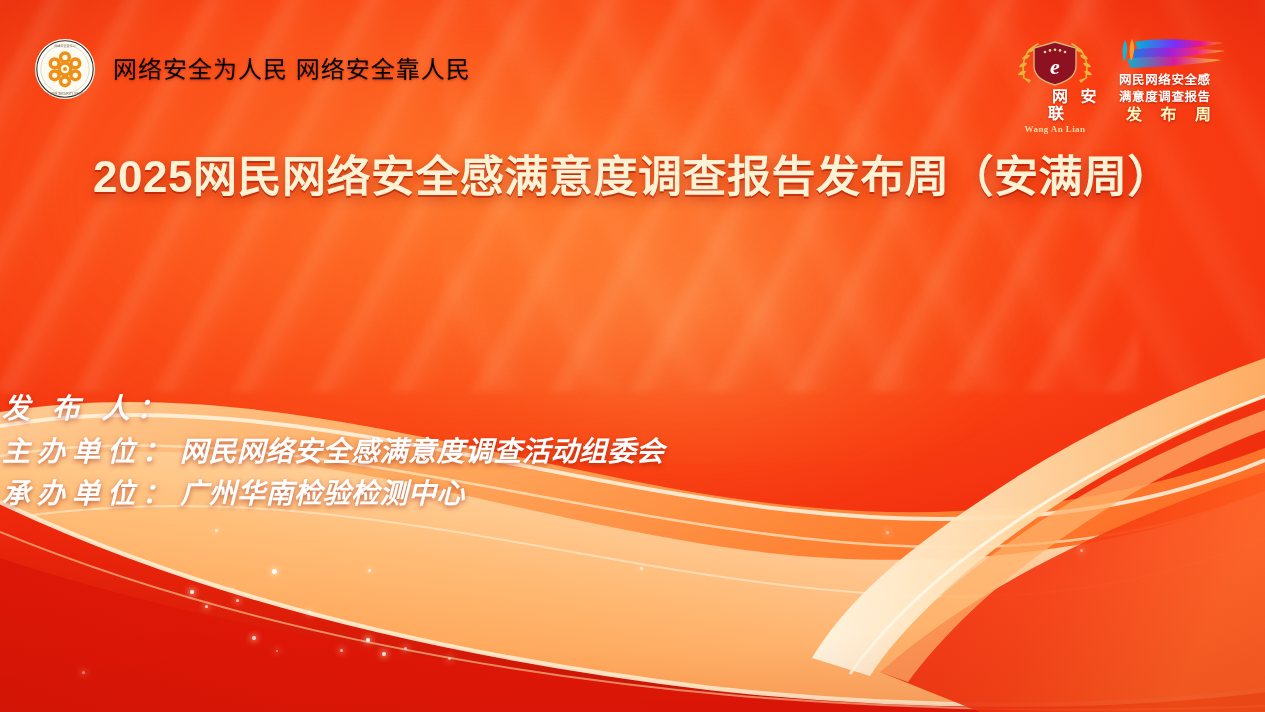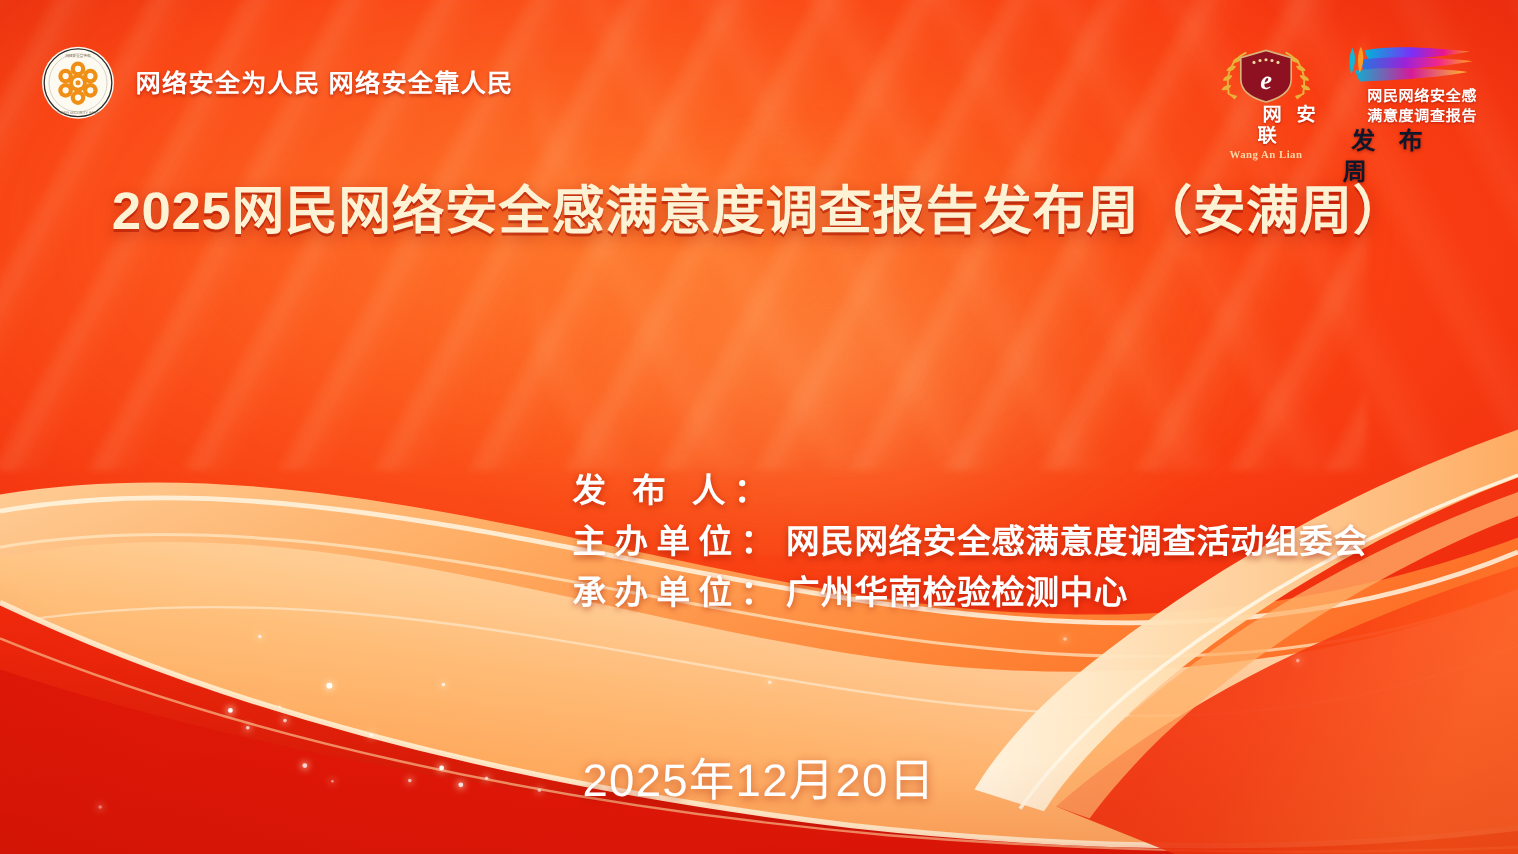--- a/index.html
+++ b/index.html
@@ -67,36 +67,36 @@
 
   
   .header{
     position:absolute;left:0;top:0;width:100%;height:120px;
     display:flex;align-items:flex-start;justify-content:space-between;
     padding:38px 26px 0 34px;
   }
   .hdr-left{display:flex;align-items:center;gap:17px;}
   .seal{width:62px;height:62px;flex:0 0 62px;position:relative;}
   .slogan{
-    color:#ffffff;font-size:21px;letter-spacing:1.0px;font-weight:700;
+    color:#000000;font-size:24px;letter-spacing:1.0px;font-weight:400;
     text-shadow:0 1px 3px rgba(150,10,0,.55);
     white-space:nowrap;line-height:1;
     padding-top:2px;
   }
   .hdr-right{display:flex;align-items:flex-start;gap:16px;padding-right:8px;}
   .logo-wal{width:96px;display:flex;flex-direction:column;align-items:center;gap:1px;}
   .logo-wal .shieldwrap{height:50px;display:flex;align-items:center;justify-content:center;}
   .wal-cn{color:#fff;font-size:16px;font-weight:700;letter-spacing:4px;line-height:1.05;text-indent:4px;
           text-shadow:0 1px 2px rgba(130,8,0,.6);margin-left:41px;}
   .wal-en{color:#f7d9a8;font-size:9px;font-weight:700;letter-spacing:.4px;line-height:1.2;font-family:Liberation Serif, serif;}
-  .logo-wb{width:112px;display:flex;flex-direction:column;align-items:flex-end;}
+  .logo-wb{width:112px;display:flex;flex-direction:column;align-items:flex-start;}
   .logo-wb .swoosh{height:34px;display:flex;align-items:center;justify-content:center;}
   .wb-l1,.wb-l2{color:#fff;font-size:12.5px;font-weight:700;letter-spacing:.6px;line-height:1.32;white-space:nowrap;
                 text-shadow:0 1px 2px rgba(130,8,0,.55);}
-  .wb-l3{color:#0f172a;font-size:20px;font-weight:800;letter-spacing:7px;line-height:1.3;text-indent:7px;
+  .wb-l3{color:#fef9c3;font-size:16px;font-weight:800;letter-spacing:7px;line-height:1.3;text-indent:7px;
          text-shadow:0 1px 3px rgba(130,8,0,.6);}
 
   
   .title-main{
     position:absolute;left:0;top:152px;width:100%;
     text-align:center;
     font-size:44px;font-weight:800;letter-spacing:.5px;
     color:#fdf2d4;
     text-shadow:0 2px 0 rgba(170,18,0,.55), 0 4px 12px rgba(150,10,0,.45);
     white-space:nowrap;
@@ -110,21 +110,21 @@
     white-space:nowrap;
     background:linear-gradient(180deg,#ffffff 0%,#fdf0d3 30%,#f6dcae 58%,#e7bd80 84%,#dcab68 100%);
     -webkit-background-clip:text;background-clip:text;
     -webkit-text-fill-color:transparent;color:transparent;
     filter:drop-shadow(3px 4px 0 rgba(168,14,0,.75)) drop-shadow(0 6px 14px rgba(140,8,0,.4));
   }
 
   
   .info{
     position:absolute;left:0;top:388px;width:100%;
-    display:flex;flex-direction:column;align-items:flex-end;
+    display:flex;flex-direction:column;align-items:flex-start;font-style:italic;
   }
   .info-inner{width:790px;}
   .info-row{
     display:flex;align-items:baseline;
     color:#ffffff;font-size:28px;font-weight:600;line-height:1.52;
     text-shadow:0 2px 5px rgba(150,12,0,.55);
     white-space:nowrap;
   }
   .info-label{
     width:180px;flex:0 0 180px;
@@ -358,15 +358,14 @@
 
       <div class="info-row">
         <span class="info-label">承办单位：</span>
         <span class="info-value">广州华南检验检测中心</span>
       </div>
 
 
     </div>
   </div>
 
-  <div class="date">2025年12月20日</div>
 
 </div>
 
 </body></html>

